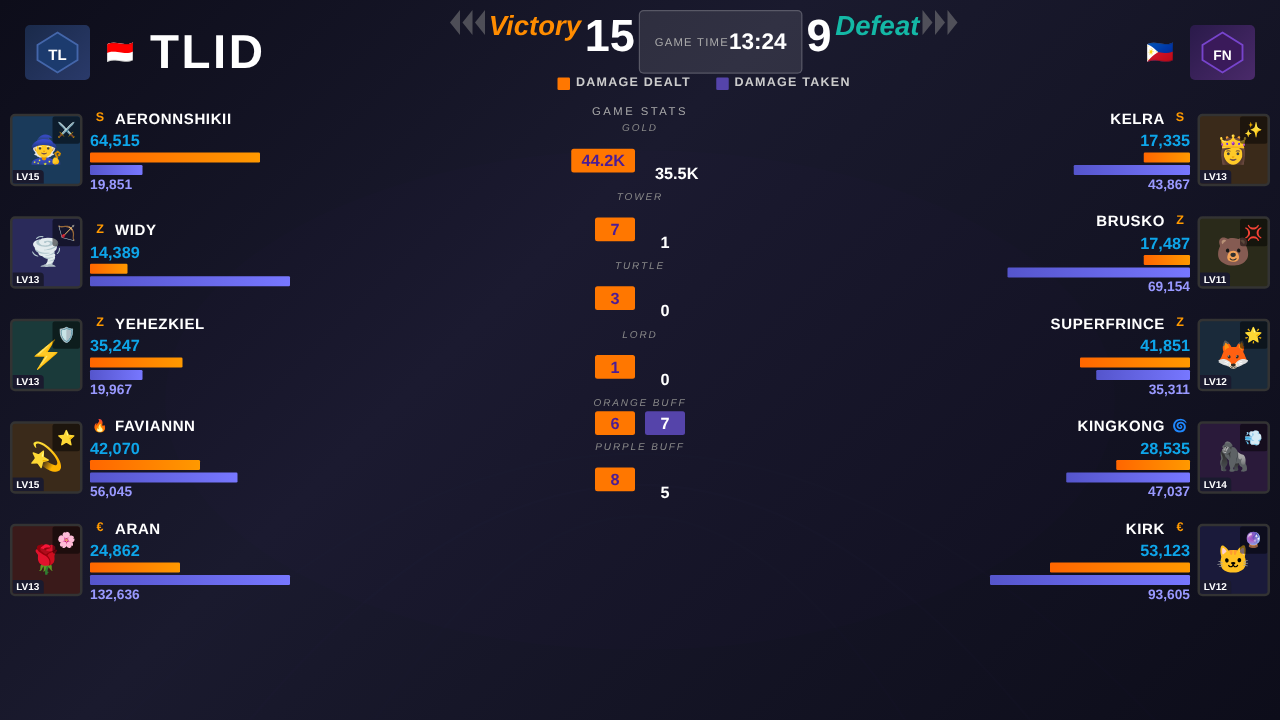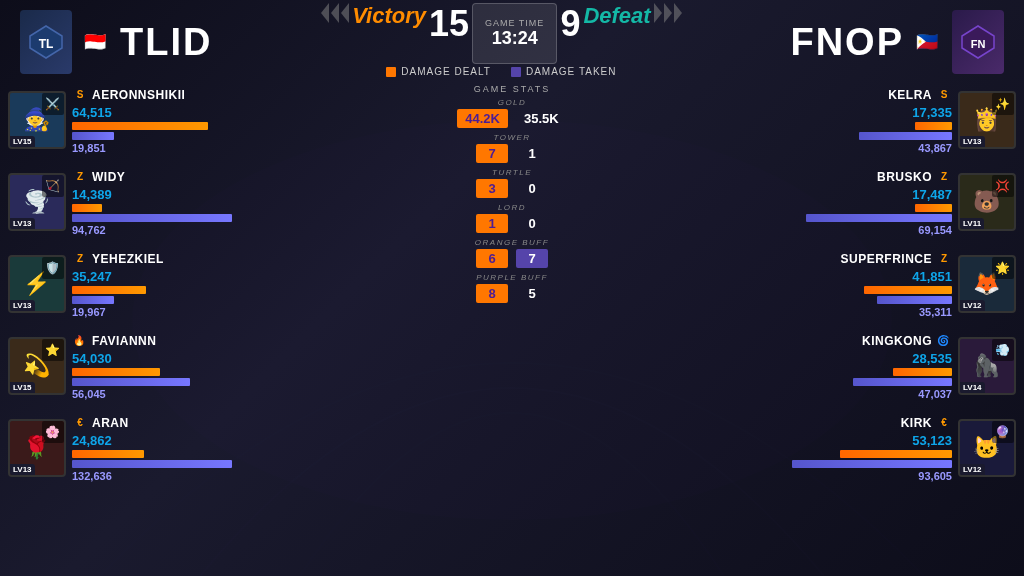--- a/index.html
+++ b/index.html
@@ -47,21 +47,21 @@
       gap: 10px;
     }
     .team-right {
       display: flex;
       align-items: center;
       gap: 10px;
       flex-direction: row-reverse;
     }
     .team-logo {
       width: 52px;
-      height: 64px;
+      height: 44px;
       border-radius: 4px;
       display: flex;
       align-items: center;
       justify-content: center;
     }
     .team-flag {
       width: 28px;
       height: 20px;
       border-radius: 2px;
       display: flex;
@@ -99,21 +99,21 @@
       color: #ff8c00;
     }
     .result-defeat {
       font-size: 22px;
       font-style: italic;
       font-weight: 700;
       color: #14b8a6;
     }
     .game-time-box {
       display: flex;
-      flex-direction: column;
+      flex-direction: row;
       align-items: center;
       background: rgba(255,255,255,0.1);
       border: 1px solid rgba(255,255,255,0.2);
       padding: 14px 12px;
       border-radius: 4px;
     }
     .game-time-label {
       font-size: 9px;
       color: #aaa;
       letter-spacing: 1px;
@@ -123,20 +123,21 @@
       font-size: 18px;
       font-weight: 700;
       color: #ffffff;
     }
     
     .legend {
       display: flex;
       justify-content: center;
       gap: 20px;
       margin-bottom: 4px;
+      font-weight: bold;
     }
     .legend-item {
       display: flex;
       align-items: center;
       gap: 5px;
       font-size: 10px;
       color: #ccc;
       text-transform: uppercase;
       letter-spacing: 1px;
     }
@@ -319,20 +320,21 @@
       background: #ff7700;
       color: #4c1d95;
     }
     .stat-box-purple {
       background: #5544aa;
       color: #fff;
     }
     .stat-box-white {
       background: transparent;
       color: #fff;
+      margin-top: 20px;
     }
   </style>
 </head>
 <body>
 
 <div class="bg"></div>
 
 <svg class="bg-wings" viewBox="0 0 1024 576" preserveAspectRatio="none">
   <ellipse cx="512" cy="320" rx="380" ry="200" fill="rgba(80,60,150,0.12)"></ellipse>
   <path d="M200,576 Q512,200 824,576" stroke="rgba(100,80,200,0.1)" stroke-width="2" fill="none"></path>
@@ -392,21 +394,20 @@
     </div>
 
     <div class="team-right">
       <div class="team-logo" style="background:linear-gradient(135deg,#2a1a4a,#4a2a6a);">
         <svg width="40" height="40" viewBox="0 0 40 40">
           <polygon points="20,4 36,14 36,26 20,36 4,26 4,14" fill="#3a1a5a" stroke="#7744cc" stroke-width="1.5"></polygon>
           <text x="20" y="26" text-anchor="middle" fill="#fff" font-size="11" font-weight="bold">FN</text>
         </svg>
       </div>
       <div class="team-flag">🇵🇭</div>
-      <span class="team-name">FNOP</span>
     </div>
   </div>
 
   <div class="main">
 
     <div class="players-panel" id="left-players">
         <div class="player-row">
           <div class="player-avatar" style="background: rgb(26, 58, 90);">
             <div class="player-avatar-bg">🧙</div>
             <div class="player-level">LV15</div>
@@ -434,21 +435,20 @@
           <div class="player-info">
             <div class="player-name-row">
               <span class="player-role-icon" style="color: rgb(255, 153, 0); font-weight: 900;">Z</span>
               <span class="player-name">WIDY</span>
             </div>
             <span class="damage-dealt-num">14,389</span>
             <div class="bar-container" style="width: 100%;">
               <div class="bar bar-orange" style="width: 30px;"></div>
               <div class="bar bar-purple" style="width: 160px;"></div>
             </div>
-            <span class="damage-taken-num">94,762</span>
           </div>
         </div>
         <div class="player-row">
           <div class="player-avatar" style="background: rgb(26, 58, 58);">
             <div class="player-avatar-bg">⚡</div>
             <div class="player-level">LV13</div>
             <div class="champ-icon" style="background: rgba(0, 0, 0, 0.5);">🛡️</div>
           </div>
           <div class="player-info">
             <div class="player-name-row">
@@ -467,21 +467,21 @@
           <div class="player-avatar" style="background: rgb(58, 42, 26);">
             <div class="player-avatar-bg">💫</div>
             <div class="player-level">LV15</div>
             <div class="champ-icon" style="background: rgba(0, 0, 0, 0.5);">⭐</div>
           </div>
           <div class="player-info">
             <div class="player-name-row">
               <span class="player-role-icon" style="color: rgb(255, 153, 0); font-weight: 900;">🔥</span>
               <span class="player-name">FAVIANNN</span>
             </div>
-            <span class="damage-dealt-num">54,030</span>
+            <span class="damage-dealt-num">42,070</span>
             <div class="bar-container" style="width: 100%;">
               <div class="bar bar-orange" style="width: 88px;"></div>
               <div class="bar bar-purple" style="width: 118px;"></div>
             </div>
             <span class="damage-taken-num">56,045</span>
           </div>
         </div>
         <div class="player-row">
           <div class="player-avatar" style="background: rgb(58, 26, 26);">
             <div class="player-avatar-bg">🌹</div>

